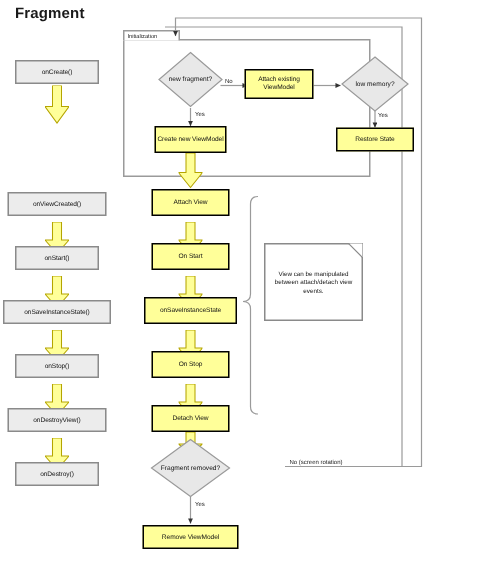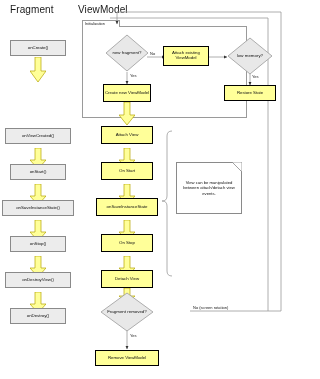--- a/index.html
+++ b/index.html
@@ -1,21 +1,21 @@
 <!DOCTYPE html>
 <html><head>
 <meta charset="utf-8">
 <style>
   html,body{margin:0;padding:0;background:#ffffff;}
   body{width:300px;height:379px;position:relative;overflow:hidden;
        font-family:"Liberation Sans","DejaVu Sans",sans-serif;color:#000;}
   .stage{position:absolute;left:0;top:0;width:300px;height:379px;}
   svg.wires{position:absolute;left:0;top:0;width:300px;height:379px;overflow:visible;}
 
-  .hdr{position:absolute;font-size:10px;font-weight:normal;letter-spacing:.1px;
+  .hdr{position:absolute;font-size:10px;font-weight:bold;letter-spacing:.1px;
        color:#1a1a1a;white-space:nowrap;}
 
   .node{position:absolute;box-sizing:border-box;display:flex;align-items:center;
         justify-content:center;text-align:center;line-height:1.05;
         font-size:4.4px;letter-spacing:-.05px;}
   .gray{background:#ececec;border:1px solid #8a8a8a;color:#111;}
   .yellow{background:#ffff99;border:1px solid #000;color:#111;}
 
   .diamond{position:absolute;}
   .diamond .dshape{position:absolute;left:0;top:0;width:100%;height:100%;}
@@ -36,21 +36,20 @@
   .elabel{position:absolute;font-size:4px;color:#222;white-space:nowrap;}
 
   .fatarrow{position:absolute;}
 </style>
 </head>
 <body>
 
 <div class="stage">
 
   <div class="hdr" style="left:10px;top:4px;">Fragment</div>
-  <div class="hdr" style="left:78px;top:4px;">ViewModel</div>
 
   <div class="frame" style="left:76px;top:18px;width:206px;height:301px;border:none;"></div>
 
   <div class="frame" style="left:82px;top:26px;width:163px;height:90px;"></div>
   <div class="frame-tab" style="left:82px;top:20px;width:38px;height:7px;">Initialization</div>
 
   <svg class="wires" viewBox="0 0 300 379">
     <defs>
       <marker id="ah" markerWidth="5" markerHeight="5" refX="4.2" refY="2" orient="auto">
         <path d="M0,0 L4.4,2 L0,4 z" fill="#333"></path>

